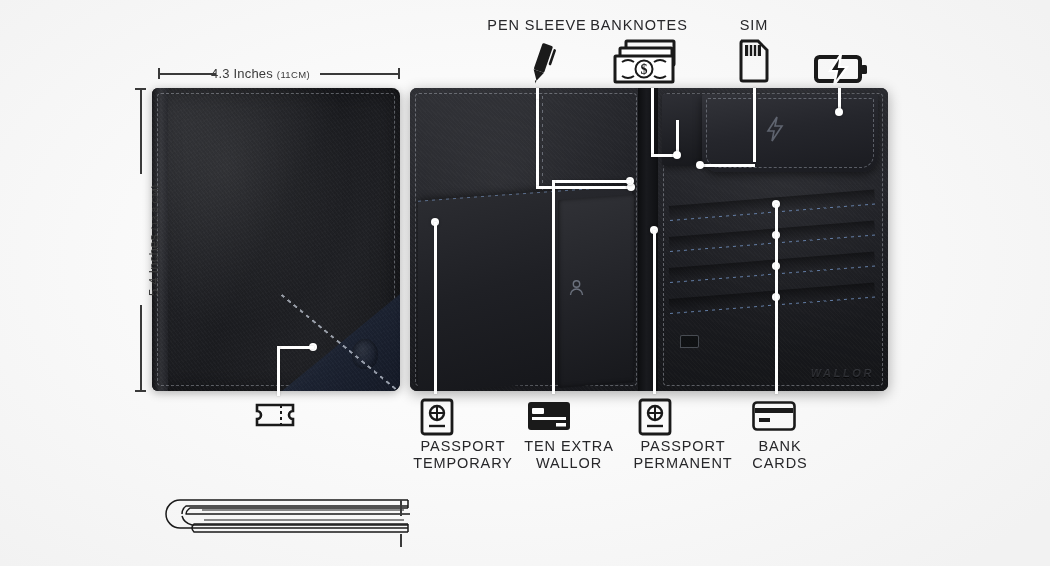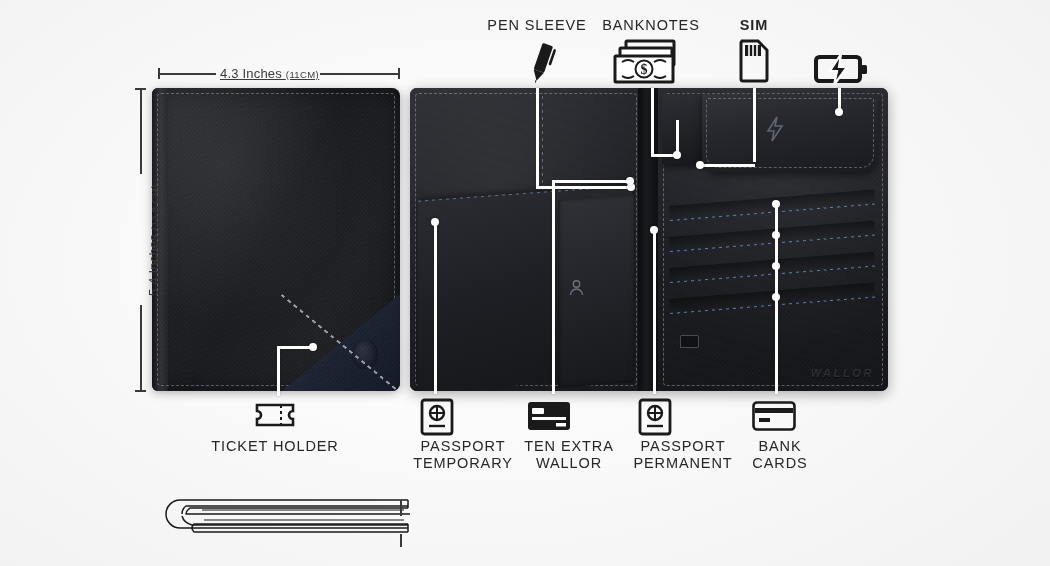--- a/index.html
+++ b/index.html
@@ -229,38 +229,38 @@
     <svg width="42" height="46" viewBox="0 0 42 46">
       <g transform="rotate(19 21 23)">
         <rect x="17" y="3" width="11" height="28" rx="1.5" fill="#1a1a1a"></rect>
         <path d="M17 31 L28 31 L23.5 41 Z" fill="#1a1a1a"></path>
         <path d="M22 41 L23.5 41 L23 44 Z" fill="#1a1a1a"></path>
         <rect x="29.5" y="5" width="2.6" height="17" rx="1.3" fill="#1a1a1a"></rect>
       </g>
     </svg>
   </div>
 
-  <div class="feat-label" style="left:592px; top:17px; width:118px;">BANKNOTES</div>
+  <div class="feat-label" style="left:580px; top:17px; width:118px;">BANKNOTES</div>
   <div class="feat-icon" style="left:612px; top:38px;">
     <svg width="78" height="48" viewBox="0 0 78 48">
       <g fill="none" stroke="#1a1a1a" stroke-width="3">
         <rect x="14" y="3" width="48" height="24" rx="1"></rect>
         <rect x="8" y="10" width="52" height="25" rx="1" fill="#fff"></rect>
         <rect x="3" y="18" width="58" height="26" rx="1" fill="#fff"></rect>
       </g>
       <g fill="none" stroke="#1a1a1a" stroke-width="2">
         <path d="M10 24 q6 -4 12 0 M10 38 q6 4 12 0"></path>
         <path d="M54 24 q-6 -4 -12 0 M54 38 q-6 4 -12 0"></path>
         <circle cx="32" cy="31" r="8.5"></circle>
       </g>
       <text x="32" y="36" font-family="Liberation Serif, serif" font-size="14" font-weight="bold" fill="#1a1a1a" text-anchor="middle">$</text>
     </svg>
   </div>
 
-  <div class="feat-label" style="left:710px; top:17px; width:88px;font-weight:bold;">SIM</div>
+  <div class="feat-label" style="left:710px; top:17px; width:88px;">SIM</div>
   <div class="feat-icon" style="left:736px; top:39px;">
     <svg width="36" height="44" viewBox="0 0 36 44">
       <path d="M5 2 H22 L31 11 V40 a2 2 0 0 1 -2 2 H7 a2 2 0 0 1 -2 -2 V4 a2 2 0 0 1 2 -2 Z" fill="none" stroke="#1a1a1a" stroke-width="3"></path>
       <rect x="9" y="6" width="16" height="11" fill="#1a1a1a"></rect>
       <g stroke="#ffffff" stroke-width="1.6">
         <line x1="13" y1="6" x2="13" y2="17"></line>
         <line x1="17" y1="6" x2="17" y2="17"></line>
         <line x1="21" y1="6" x2="21" y2="17"></line>
       </g>
     </svg>
@@ -279,21 +279,21 @@
     <div id="corner-patch">
       <div id="corner-emblem"></div>
     </div>
     <div id="corner-stitch" style="left:130px; top:206px;"></div>
   </div>
 
   <div class="rule-h" style="left:158px; top:73px; width:58px;"></div>
   <div class="rule-h" style="left:320px; top:73px; width:80px;"></div>
   <div class="cap-v" style="left:158px; top:68px;"></div>
   <div class="cap-v" style="left:398px; top:68px;"></div>
-  <div class="dim-text" style="left:220px; top:66px;text-decoration:underline;">
+  <div class="dim-text" style="left:211px; top:66px;">
     <span>4.3 Inches</span>
     <span class="sm">(11CM)</span>
   </div>
 
   <div class="rule-v" style="left:140px; top:88px; height:86px;"></div>
   <div class="rule-v" style="left:140px; top:305px; height:86px;"></div>
   <div class="cap-h" style="left:135px; top:88px;"></div>
   <div class="cap-h" style="left:135px; top:390px;"></div>
   <div class="dim-text dim-v" style="left:146px; top:296px;">
     <span>5.4 Inches</span>
@@ -374,21 +374,20 @@
   <div class="dot" style="left:776px; top:266px;"></div>
   <div class="dot" style="left:776px; top:297px;"></div>
   <div class="lead-v" style="left:775px; top:204px; height:190px;"></div>
 
   <div class="feat-icon" style="left:255px; top:402px;">
     <svg width="40" height="26" viewBox="0 0 40 26">
       <path d="M2 3 H38 V9 a4 4 0 0 0 0 8 V23 H2 V17 a4 4 0 0 0 0 -8 Z" fill="none" stroke="#1a1a1a" stroke-width="2.6"></path>
       <line x1="26" y1="3" x2="26" y2="23" stroke="#1a1a1a" stroke-width="2" stroke-dasharray="3 3"></line>
     </svg>
   </div>
-  <div class="feat-label" style="left:196px; top:438px; width:158px;">TICKET HOLDER</div>
 
   <div class="feat-icon" style="left:420px; top:398px;">
     <svg width="34" height="38" viewBox="0 0 34 38">
       <rect x="2" y="2" width="30" height="34" rx="2.5" fill="none" stroke="#1a1a1a" stroke-width="2.8"></rect>
       <circle cx="17" cy="15" r="7" fill="none" stroke="#1a1a1a" stroke-width="2.4"></circle>
       <line x1="10" y1="15" x2="24" y2="15" stroke="#1a1a1a" stroke-width="2"></line>
       <line x1="17" y1="8" x2="17" y2="22" stroke="#1a1a1a" stroke-width="2"></line>
       <line x1="9" y1="28" x2="25" y2="28" stroke="#1a1a1a" stroke-width="2.4"></line>
     </svg>
   </div>

